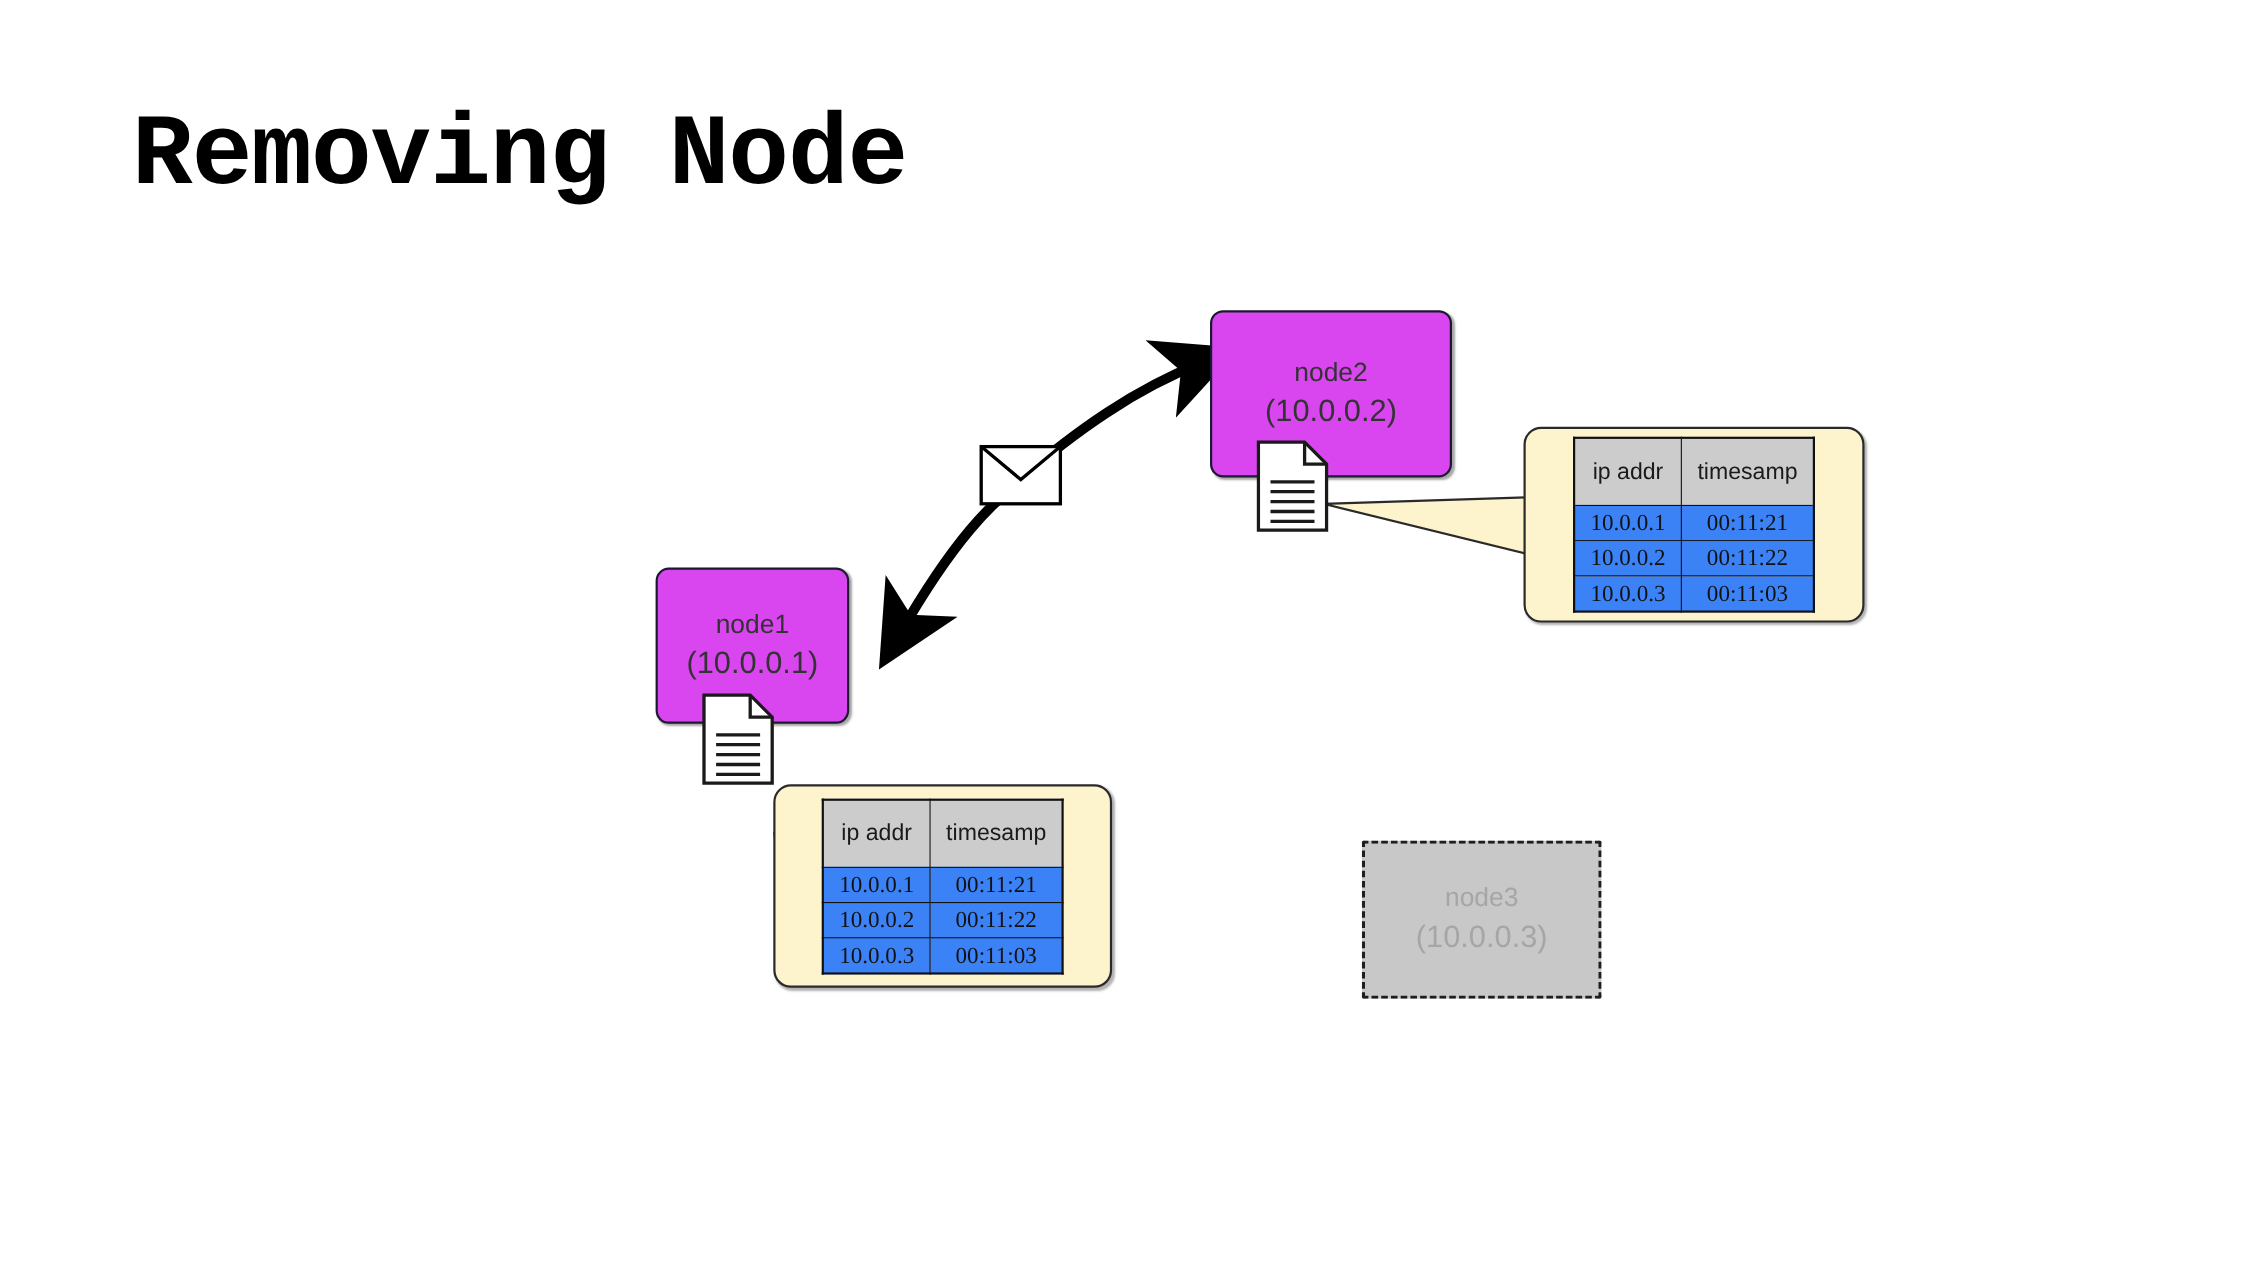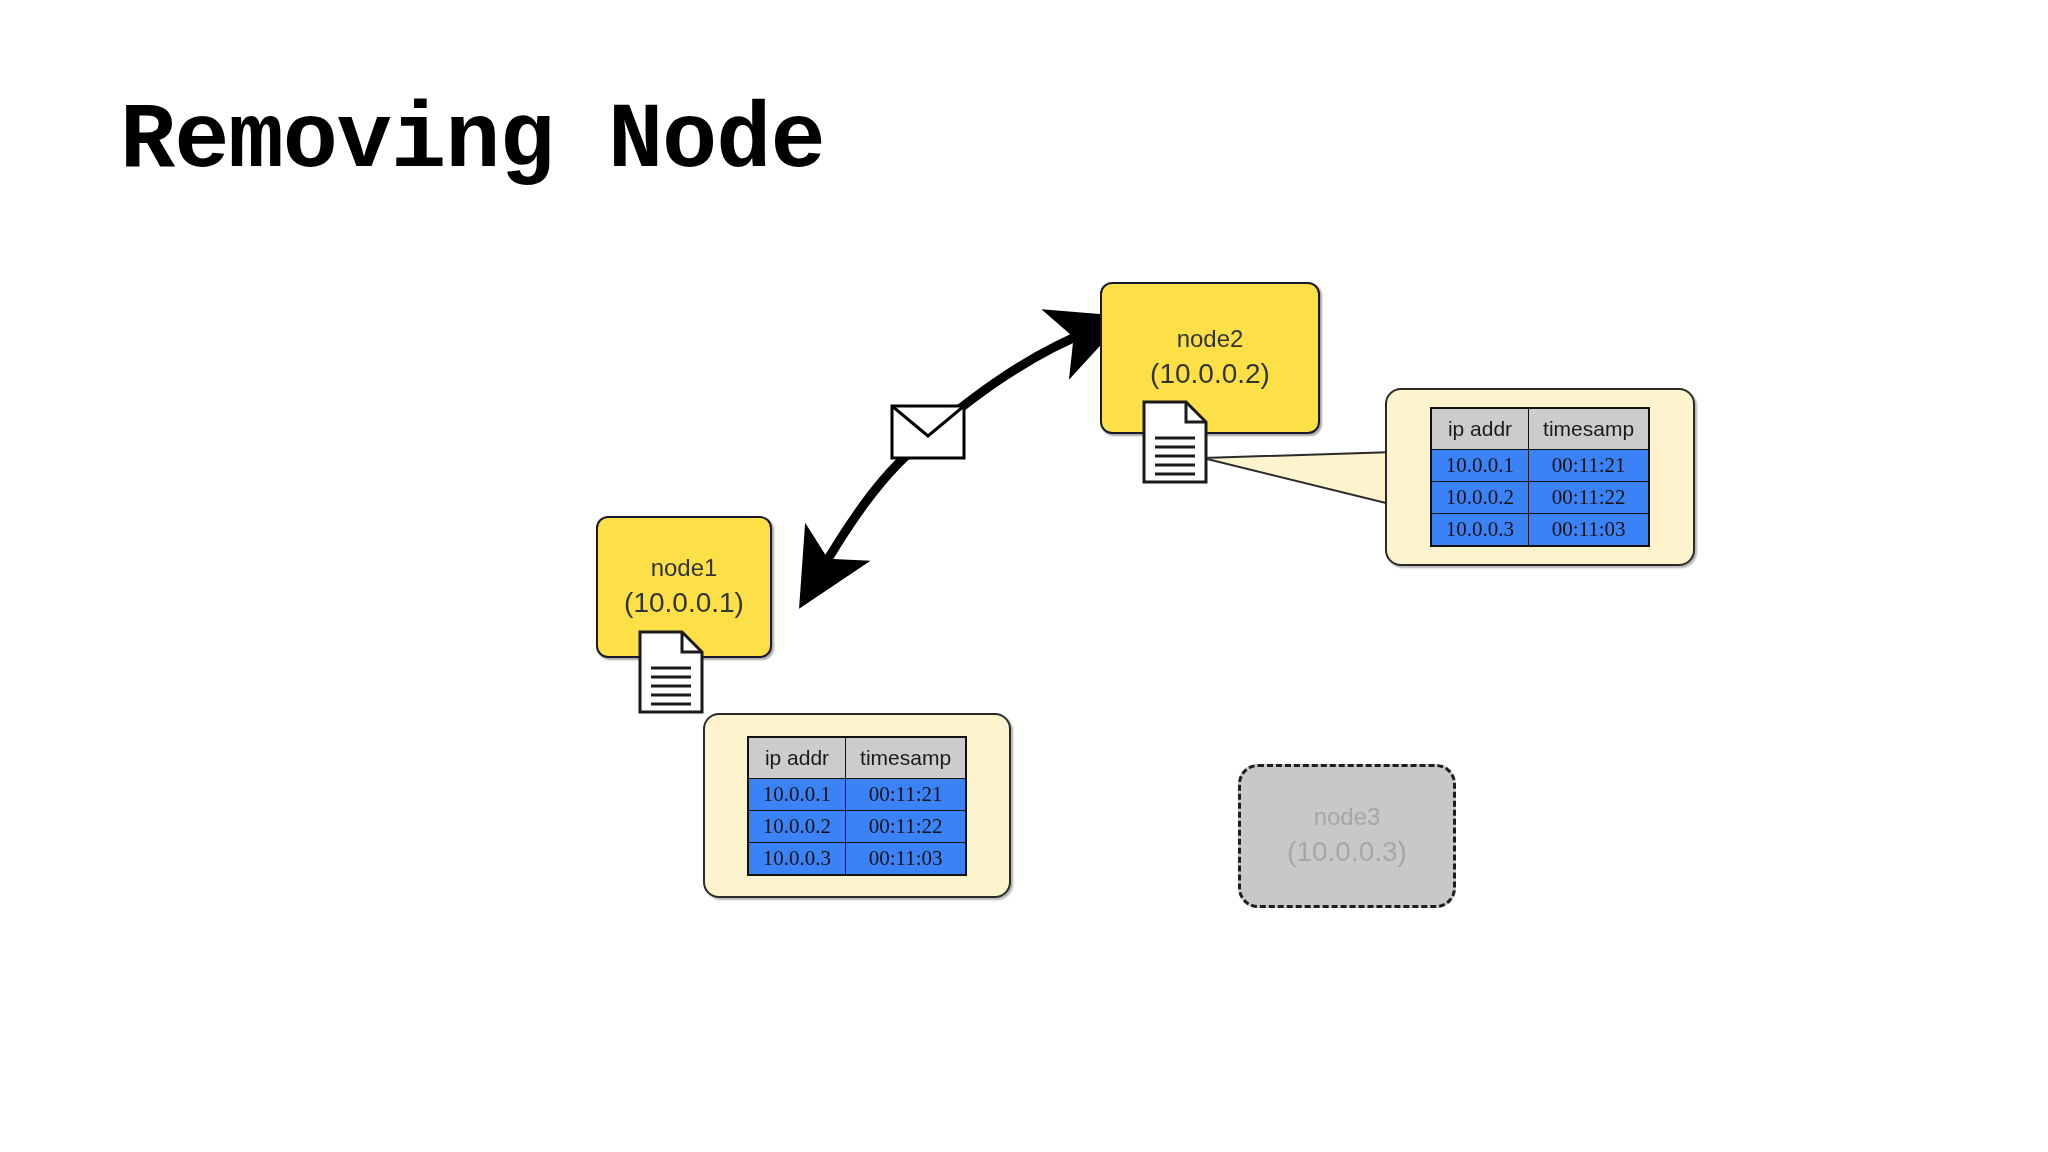--- a/index.html
+++ b/index.html
@@ -46,21 +46,21 @@
     height: 1152px;
     pointer-events: none;
   }
 
   
   .node-box {
     position: absolute;
     box-sizing: border-box;
     border: 2px solid #1a1a2e;
     border-radius: 12px;
-    background: #fde047;
+    background: #d946ef;
     box-shadow: 2px 2px 2px rgba(0,0,0,0.35);
     display: flex;
     flex-direction: column;
     align-items: center;
     justify-content: center;
   }
   .node-label {
     font-family: "Liberation Sans", sans-serif;
     font-size: 24px;
     color: #333333;
@@ -81,21 +81,21 @@
   #node2-box { left: 1100px; top: 282px; width: 220px; height: 152px; }
 
   #node3-box {
     position: absolute;
     left: 1238px;
     top: 764px;
     width: 218px;
     height: 144px;
     box-sizing: border-box;
     border: 3px dashed #1e1e1e;
-    border-radius: 20px;
+    border-radius: 2px;
     background: #c8c8c8;
     display: flex;
     flex-direction: column;
     align-items: center;
     justify-content: center;
   }
   #node3-box .node-label,
   #node3-box .node-sublabel {
     color: #a6a6a6;
   }
@@ -139,21 +139,21 @@
     border: 2px solid #111111;
     background: #ffffff;
   }
   .data-table th {
     background: #cccccc;
     border: 1px solid #111111;
     font-family: "Liberation Sans", sans-serif;
     font-weight: normal;
     font-size: 21px;
     color: #1a1a1a;
-    padding: 8px 14px;
+    padding: 18px 14px;
     text-align: center;
     white-space: nowrap;
   }
   .data-table td {
     background: #3b82f6;
     border: 1px solid #111111;
     font-family: "Liberation Serif", serif;
     font-size: 21px;
     color: #111111;
     padding: 3px 14px;

